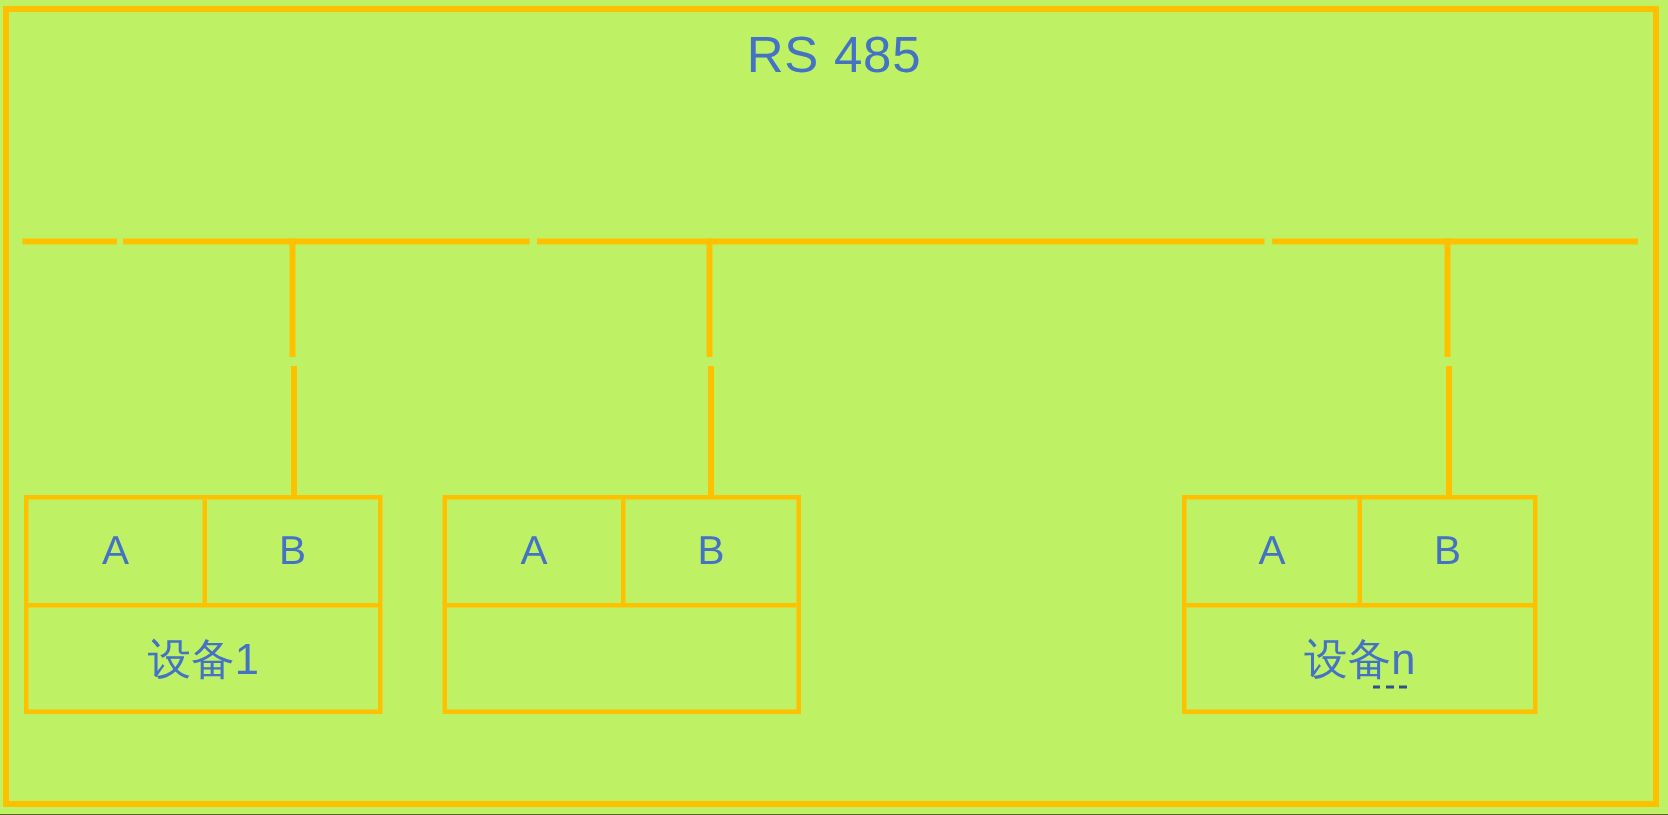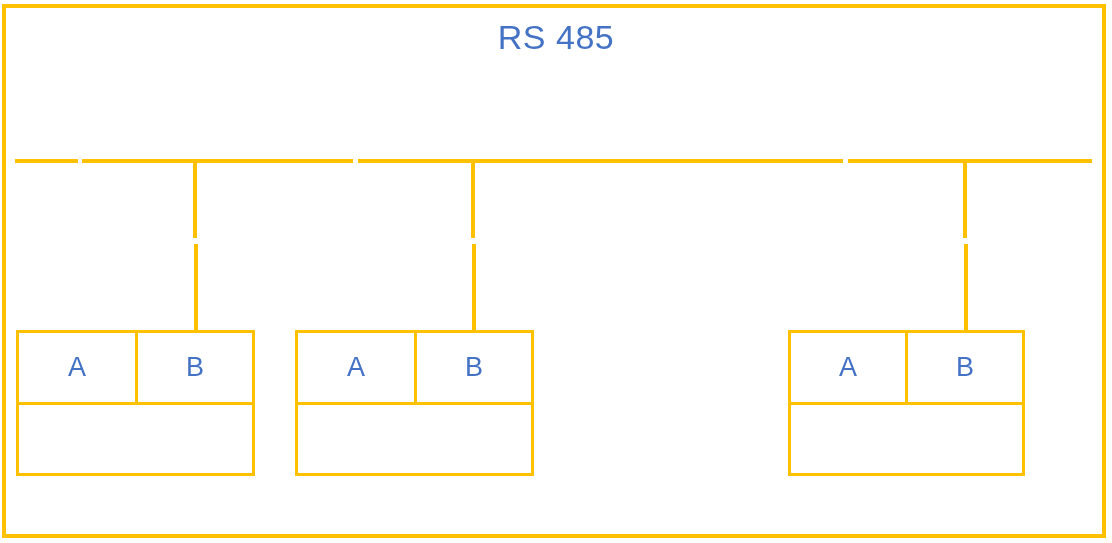--- a/index.html
+++ b/index.html
@@ -8,21 +8,21 @@
     padding: 0;
     background: #000000;
   }
   body {
     font-family: "Liberation Sans", "DejaVu Sans", sans-serif;
   }
   #stage {
     position: relative;
     width: 1112px;
     height: 543px;
-    background: #ffffff;
+    background: #bef264;
     overflow: hidden;
   }
   
   .frame-edge {
     position: absolute;
     background: #ffc000;
   }
   .frame-top    { left: 2px;  top: 4px;    width: 1104px; height: 4px; }
   .frame-left   { left: 2px;  top: 4px;    width: 4px;    height: 534px; }
   .frame-right  { left: 1102px; top: 4px;  width: 4px;    height: 534px; }
@@ -134,28 +134,34 @@
       <div class="drop" style="left: 472px; top: 244px; height: 88px;"></div>
       <div class="drop" style="left: 963px; top: 159px; height: 79px;"></div>
       <div class="drop" style="left: 964px; top: 244px; height: 88px;"></div>
     </div>
   <div id="device-layer">
       <div class="device" style="left: 16px; top: 330px; width: 239px; height: 146px;">
         <div class="terminals">
           <div class="terminal left-term" style="width: 119px; flex: 0 0 119px;">A</div>
           <div class="terminal" style="flex: 1 1 auto;">B</div>
         </div>
+        <div class="name-row">
+          <span class="label-wrap">设备1</span>
+        </div>
       </div>
       <div class="device" style="left: 295px; top: 330px; width: 239px; height: 146px;">
         <div class="terminals">
           <div class="terminal left-term" style="width: 119px; flex: 0 0 119px;">A</div>
           <div class="terminal" style="flex: 1 1 auto;">B</div>
         </div>
       </div>
       <div class="device" style="left: 788px; top: 330px; width: 237px; height: 146px;">
         <div class="terminals">
           <div class="terminal left-term" style="width: 117px; flex: 0 0 117px;">A</div>
           <div class="terminal" style="flex: 1 1 auto;">B</div>
         </div>
+        <div class="name-row">
+          <span class="label-wrap">设备n<span class="squiggle"></span></span>
+        </div>
       </div>
     </div>
 
 </div>
 
 </body></html>

